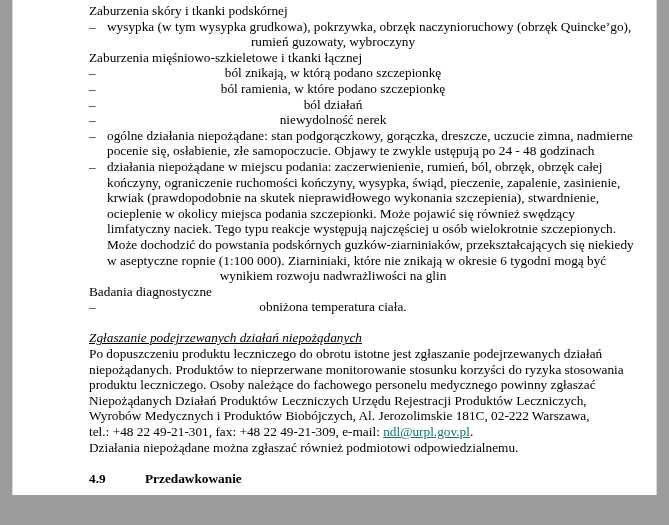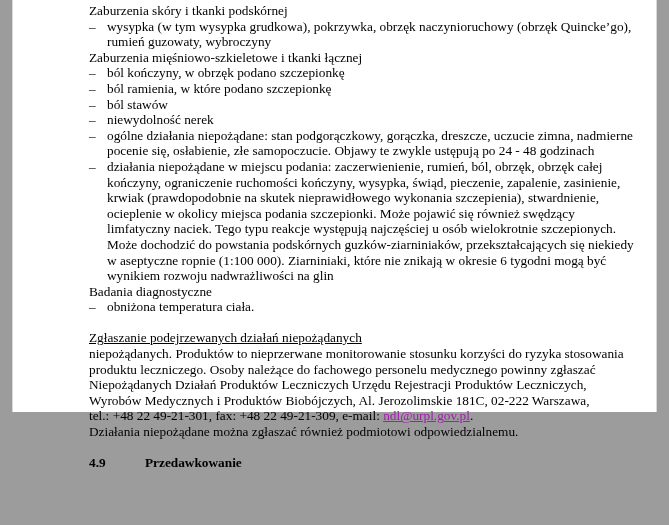--- a/index.html
+++ b/index.html
@@ -15,21 +15,21 @@
       width: 669px;
       height: 525px;
       background: #9c9c9c;
       overflow: hidden;
     }
     .page {
       position: absolute;
       left: 12px;
       top: 0;
       width: 645px;
-      height: 412px;
+      height: 495px;
       background: #ffffff;
       border-left: 1px solid #d8d8d8;
       border-right: 1px solid #d8d8d8;
       box-sizing: border-box;
     }
     .content {
       position: absolute;
       left: 76px;
       top: 3px;
       width: 470px;
@@ -43,24 +43,24 @@
       position: relative;
       padding-left: 18px;
       white-space: normal;
     }
     .item .dash {
       position: absolute;
       left: 0;
       top: 0;
     }
     .item .item-text { display: block; }
-    .item .item-text span { display: block; white-space: nowrap; }
+    .item .item-text span { display: block; white-space: nowrap; text-align: center; }
     .gap { height: 15.6px; }
-    .underline { text-decoration: underline; }
-    a.link { color: #a21caf; }
+    .underline { text-decoration: underline; font-style: italic; }
+    a.link { color: #0f766e; }
     .heading {
       font-weight: bold;
       display: flex;
       white-space: nowrap;
     }
     .heading .num { width: 56px; }
   </style>
 </head>
 <body>
 
@@ -77,33 +77,33 @@
             <span>rumień guzowaty, wybroczyny</span>
           </span>
         </div>
       </div>
 
       <div>
         <span class="line">Zaburzenia mięśniowo-szkieletowe i tkanki łącznej</span>
         <div class="item">
           <span class="dash">–</span>
           <span class="item-text">
-              <span>ból kończyny, w obrzęk podano szczepionkę</span>
+              <span>ból znikają, w którą podano szczepionkę</span>
             </span>
         </div>
         <div class="item">
           <span class="dash">–</span>
           <span class="item-text">
               <span>ból ramienia, w które podano szczepionkę</span>
             </span>
         </div>
         <div class="item">
           <span class="dash">–</span>
           <span class="item-text">
-              <span>ból stawów</span>
+              <span>ból działań</span>
             </span>
         </div>
       </div>
 
       <div>
         <div class="item">
           <span class="dash">–</span>
           <span class="item-text">
               <span>niewydolność nerek</span>
             </span>
@@ -140,20 +140,21 @@
           <span class="item-text">
               <span>obniżona temperatura ciała.</span>
             </span>
         </div>
       </div>
 
       <div class="gap"></div>
 
       <div>
         <span class="line underline">Zgłaszanie podejrzewanych działań niepożądanych</span>
+        <span class="line">Po dopuszczeniu produktu leczniczego do obrotu istotne jest zgłaszanie podejrzewanych działań</span>
         <span class="line">niepożądanych. Produktów to nieprzerwane monitorowanie stosunku korzyści do ryzyka stosowania</span>
         <span class="line">produktu leczniczego. Osoby należące do fachowego personelu medycznego powinny zgłaszać</span>
         <span class="line">Niepożądanych Działań Produktów Leczniczych Urzędu Rejestracji Produktów Leczniczych,</span>
         <span class="line">Wyrobów Medycznych i Produktów Biobójczych, Al. Jerozolimskie 181C, 02-222 Warszawa,</span>
         <span class="line"><span>tel.: +48 22 49-21-301, fax: +48 22 49-21-309, e-mail: </span><a class="link" href="#">ndl@urpl.gov.pl</a><span>.</span></span>
         <span class="line">Działania niepożądane można zgłaszać również podmiotowi odpowiedzialnemu.</span>
       </div>
 
       <div class="gap"></div>
 

